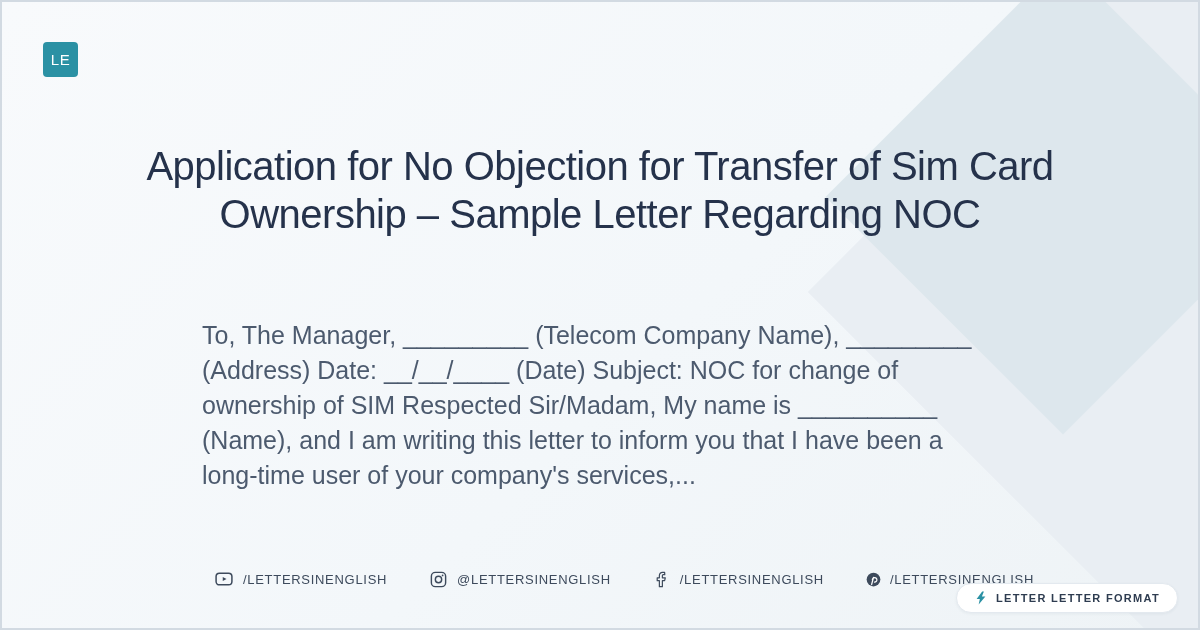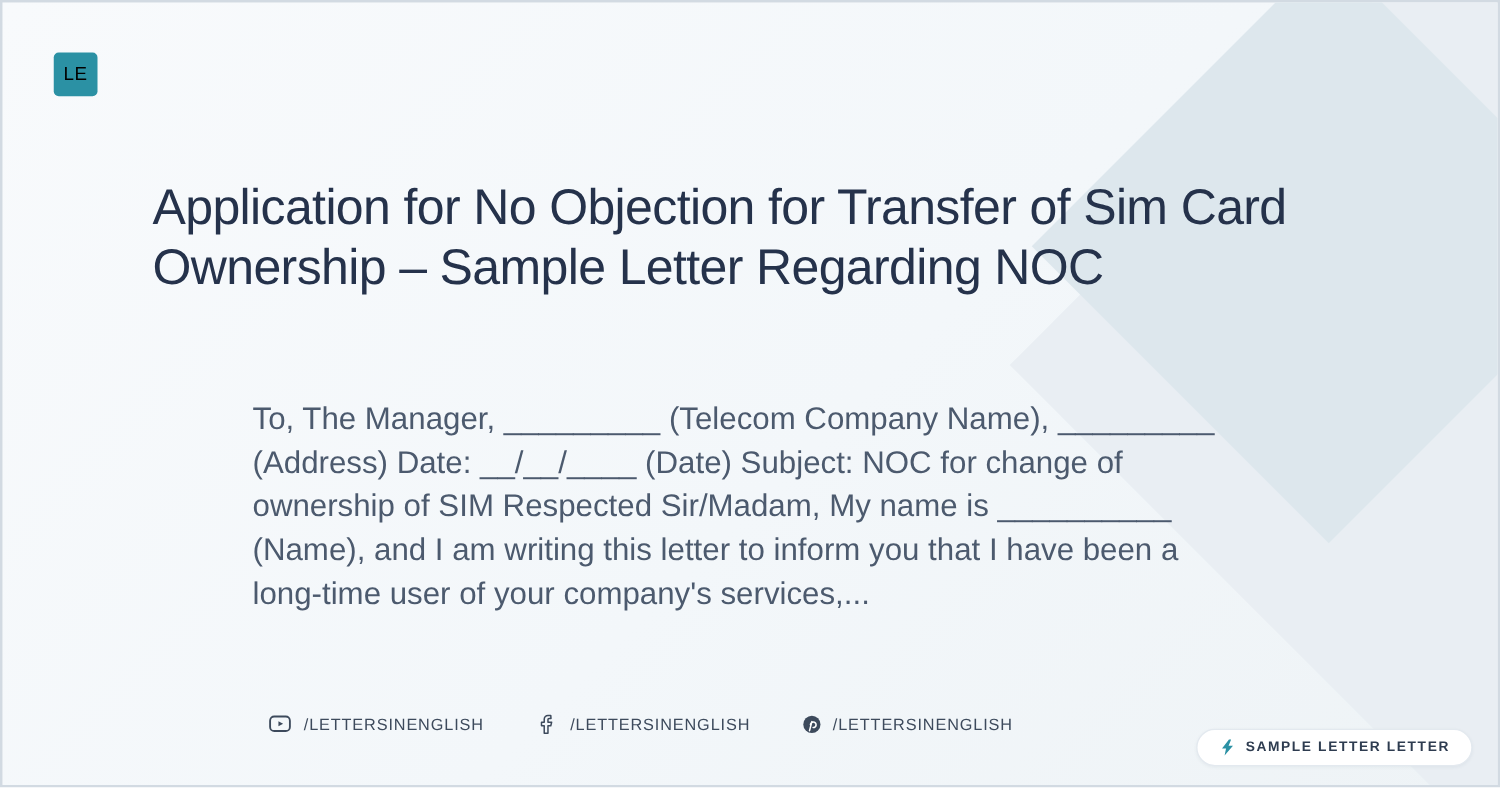--- a/index.html
+++ b/index.html
@@ -9,28 +9,28 @@
     border:2px solid #d2dae2;overflow:hidden;
     font-family:"Liberation Sans",sans-serif;
   }
   .diamond{position:absolute;transform:rotate(45deg);}
   .diamond-light{width:600px;height:600px;left:930px;top:-10px;background:#e9eef3;}
   .diamond-dark{width:336px;height:336px;left:893px;top:27px;background:#dde7ed;}
 
   .brand{position:absolute;left:41px;top:40px;display:flex;align-items:center;gap:13px;z-index:3;}
   .logo-box{
     width:35px;height:35px;background:#2b91a4;border-radius:4px;
-    color:#000000;font-size:15px;display:flex;align-items:center;justify-content:center;
+    color:#ffffff;font-size:15px;display:flex;align-items:center;justify-content:center;
     letter-spacing:.5px;
   }
   .brand-name{font-size:17px;font-weight:700;color:#1e2c3d;letter-spacing:1.6px;}
 
   .title{
     position:absolute;left:120px;right:120px;top:140px;margin:0;z-index:2;
-    font-size:40px;line-height:48px;font-weight:500;
+    text-align:center;font-size:40px;line-height:48px;font-weight:500;
     color:#25324b;letter-spacing:-.5px;
   }
   .excerpt{
     position:absolute;left:200px;width:800px;top:316px;margin:0;z-index:2;
     font-size:25px;line-height:35px;color:#4c5a6e;
   }
 
   .footer-social{
     position:absolute;left:212px;top:567px;display:flex;gap:42px;z-index:3;
   }
@@ -69,20 +69,30 @@
     <div class="social-item">
       <span class="icon">
         <svg width="20" height="20" viewBox="0 0 24 24" fill="none" stroke="#3d4a5c" stroke-width="1.8">
           <rect x="2.5" y="5" width="19" height="14" rx="4"></rect>
           <path d="M10.5 9.5v5l4.5-2.5z" fill="#3d4a5c" stroke="none"></path>
         </svg>
       </span>
       <span class="handle">/LETTERSINENGLISH</span>
     </div>
 
+    <div class="social-item">
+      <span class="icon">
+        <svg width="19" height="19" viewBox="0 0 24 24" fill="none" stroke="#3d4a5c" stroke-width="1.8">
+          <rect x="3" y="3" width="18" height="18" rx="5"></rect>
+          <circle cx="12" cy="12" r="4"></circle>
+          <circle cx="17.2" cy="6.8" r="1.1" fill="#3d4a5c" stroke="none"></circle>
+        </svg>
+      </span>
+      <span class="handle">@LETTERSINENGLISH</span>
+    </div>
 
     <div class="social-item">
       <span class="icon">
         <svg width="18" height="19" viewBox="0 0 24 24" fill="none" stroke="#3d4a5c" stroke-width="1.6" stroke-linejoin="round">
           <path d="M15.5 2.5h-3a4 4 0 0 0-4 4v3.2H5.6v3.8h2.9v8h4v-8h3l.9-3.8h-3.9V6.8a1.2 1.2 0 0 1 1.2-1.2h2z"></path>
         </svg>
       </span>
       <span class="handle">/LETTERSINENGLISH</span>
     </div>
 
@@ -97,16 +107,16 @@
     </div>
 
   </div>
 
   <div class="badge">
     <span class="icon">
       <svg width="14" height="14" viewBox="0 0 24 24">
         <path d="M14 1 4.5 13.5h5.5L8 23l11.5-13.5h-6L17 1z" fill="#2b91a4"></path>
       </svg>
     </span>
-    <span>SAMPLE LETTER LETTER</span>
+    <span>LETTER LETTER FORMAT</span>
   </div>
 
 </div>
 
 </body></html>

